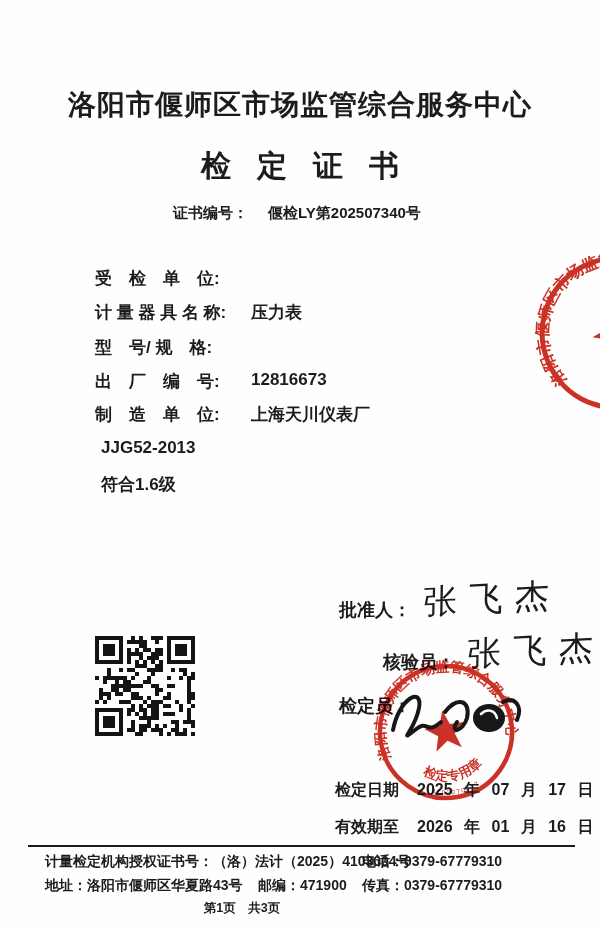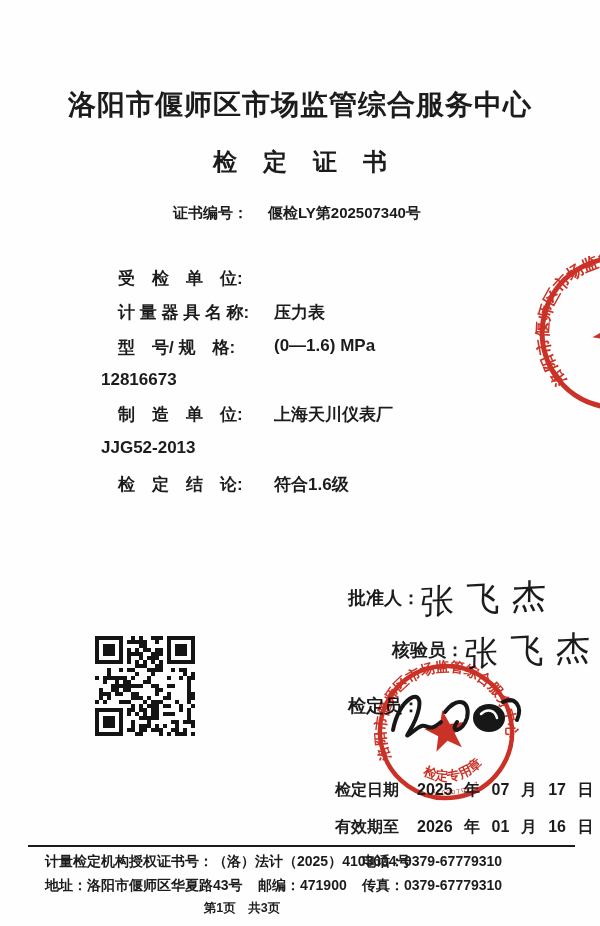--- a/index.html
+++ b/index.html
@@ -4,28 +4,28 @@
 <style>
   html,body{margin:0;padding:0;}
   body{
     width:600px;height:926px;position:relative;overflow:hidden;
     background:#fefefe;color:#1c1c1c;
     font-family:"Liberation Sans","DejaVu Sans",sans-serif;
     -webkit-font-smoothing:antialiased;
   }
   .abs{position:absolute;}
   .org-title{top:86px;left:0;width:600px;text-align:center;font-size:28px;font-weight:700;letter-spacing:1px;}
-  .doc-title{top:146px;left:0;width:600px;text-align:center;font-size:24px;font-weight:700;letter-spacing:26px;text-indent:26px;}
+  .doc-title{top:146px;left:0;width:600px;text-align:center;font-size:30px;font-weight:700;letter-spacing:26px;text-indent:26px;}
   .cert-no{top:204px;left:173px;font-size:15px;font-weight:700;display:flex;gap:20px;}
   .field-row{position:absolute;left:95px;display:flex;font-size:17px;font-weight:700;white-space:nowrap;}
-  .field-label{display:inline-block;min-width:150px;margin-left:23px;}
+  .field-label{display:inline-block;min-width:150px;}
   .field-value{margin-left:6px;}
   .fr0{top:267px;} .fr1{top:301px;} .fr2{top:336px;} .fr3{top:370px;}
   .fr4{top:403px;} .fr5{top:438px;} .fr6{top:473px;}
-  .sig-row{position:absolute;left:348px;display:flex;align-items:flex-start;white-space:nowrap;}
+  .sig-row{position:absolute;left:339px;display:flex;align-items:flex-end;gap:12px;white-space:nowrap;}
   .sig-label{font-size:18px;font-weight:700;}
   .sig-name{font-size:34px;font-weight:400;letter-spacing:12px;transform:rotate(-3deg) skewX(-4deg);font-family:"DejaVu Serif",serif;margin-top:-10px;}
   .sr0{top:586px;} .sr1{top:638px;margin-left:44px;} .sr2{top:694px;}
   .date-row{position:absolute;left:335px;display:flex;font-size:16px;font-weight:700;white-space:nowrap;}
   .date-label{width:68px;}
   .date-value{word-spacing:7px;margin-left:14px;}
   .dr0{top:780px;} .dr1{top:817px;}
   .divider{top:845px;left:28px;width:547px;height:2px;background:#1b1b1b;}
   .foot{font-size:14px;font-weight:700;white-space:nowrap;}
   .f1l{top:853px;left:45px;} .f1r{top:853px;left:362px;}
@@ -51,34 +51,33 @@
 
 <div class="field-row fr0">
   <span class="field-label">受　检　单　位:</span>
 </div>
 <div class="field-row fr1">
   <span class="field-label">计 量 器 具 名 称:</span>
   <span class="field-value">压力表</span>
 </div>
 <div class="field-row fr2">
   <span class="field-label">型　号/ 规　格:</span>
-  <span class="field-value">(0—1.6) MPa</span>
 </div>
 <div class="field-row fr3">
+  <span class="field-label">出　厂　编　号:</span>
   <span class="field-value">12816673</span>
 </div>
 <div class="field-row fr4">
   <span class="field-label">制　造　单　位:</span>
   <span class="field-value">上海天川仪表厂</span>
 </div>
 <div class="field-row fr5">
   <span class="field-value">JJG52-2013</span>
 </div>
 <div class="field-row fr6">
-  <span class="field-label">检　定　结　论:</span>
   <span class="field-value">符合1.6级</span>
 </div>
 
 <div class="sig-row sr0">
   <span class="sig-label">批准人：</span>
   <span class="sig-name">张飞杰</span>
 </div>
 <div class="sig-row sr1">
   <span class="sig-label">核验员：</span>
   <span class="sig-name">张飞杰</span>

